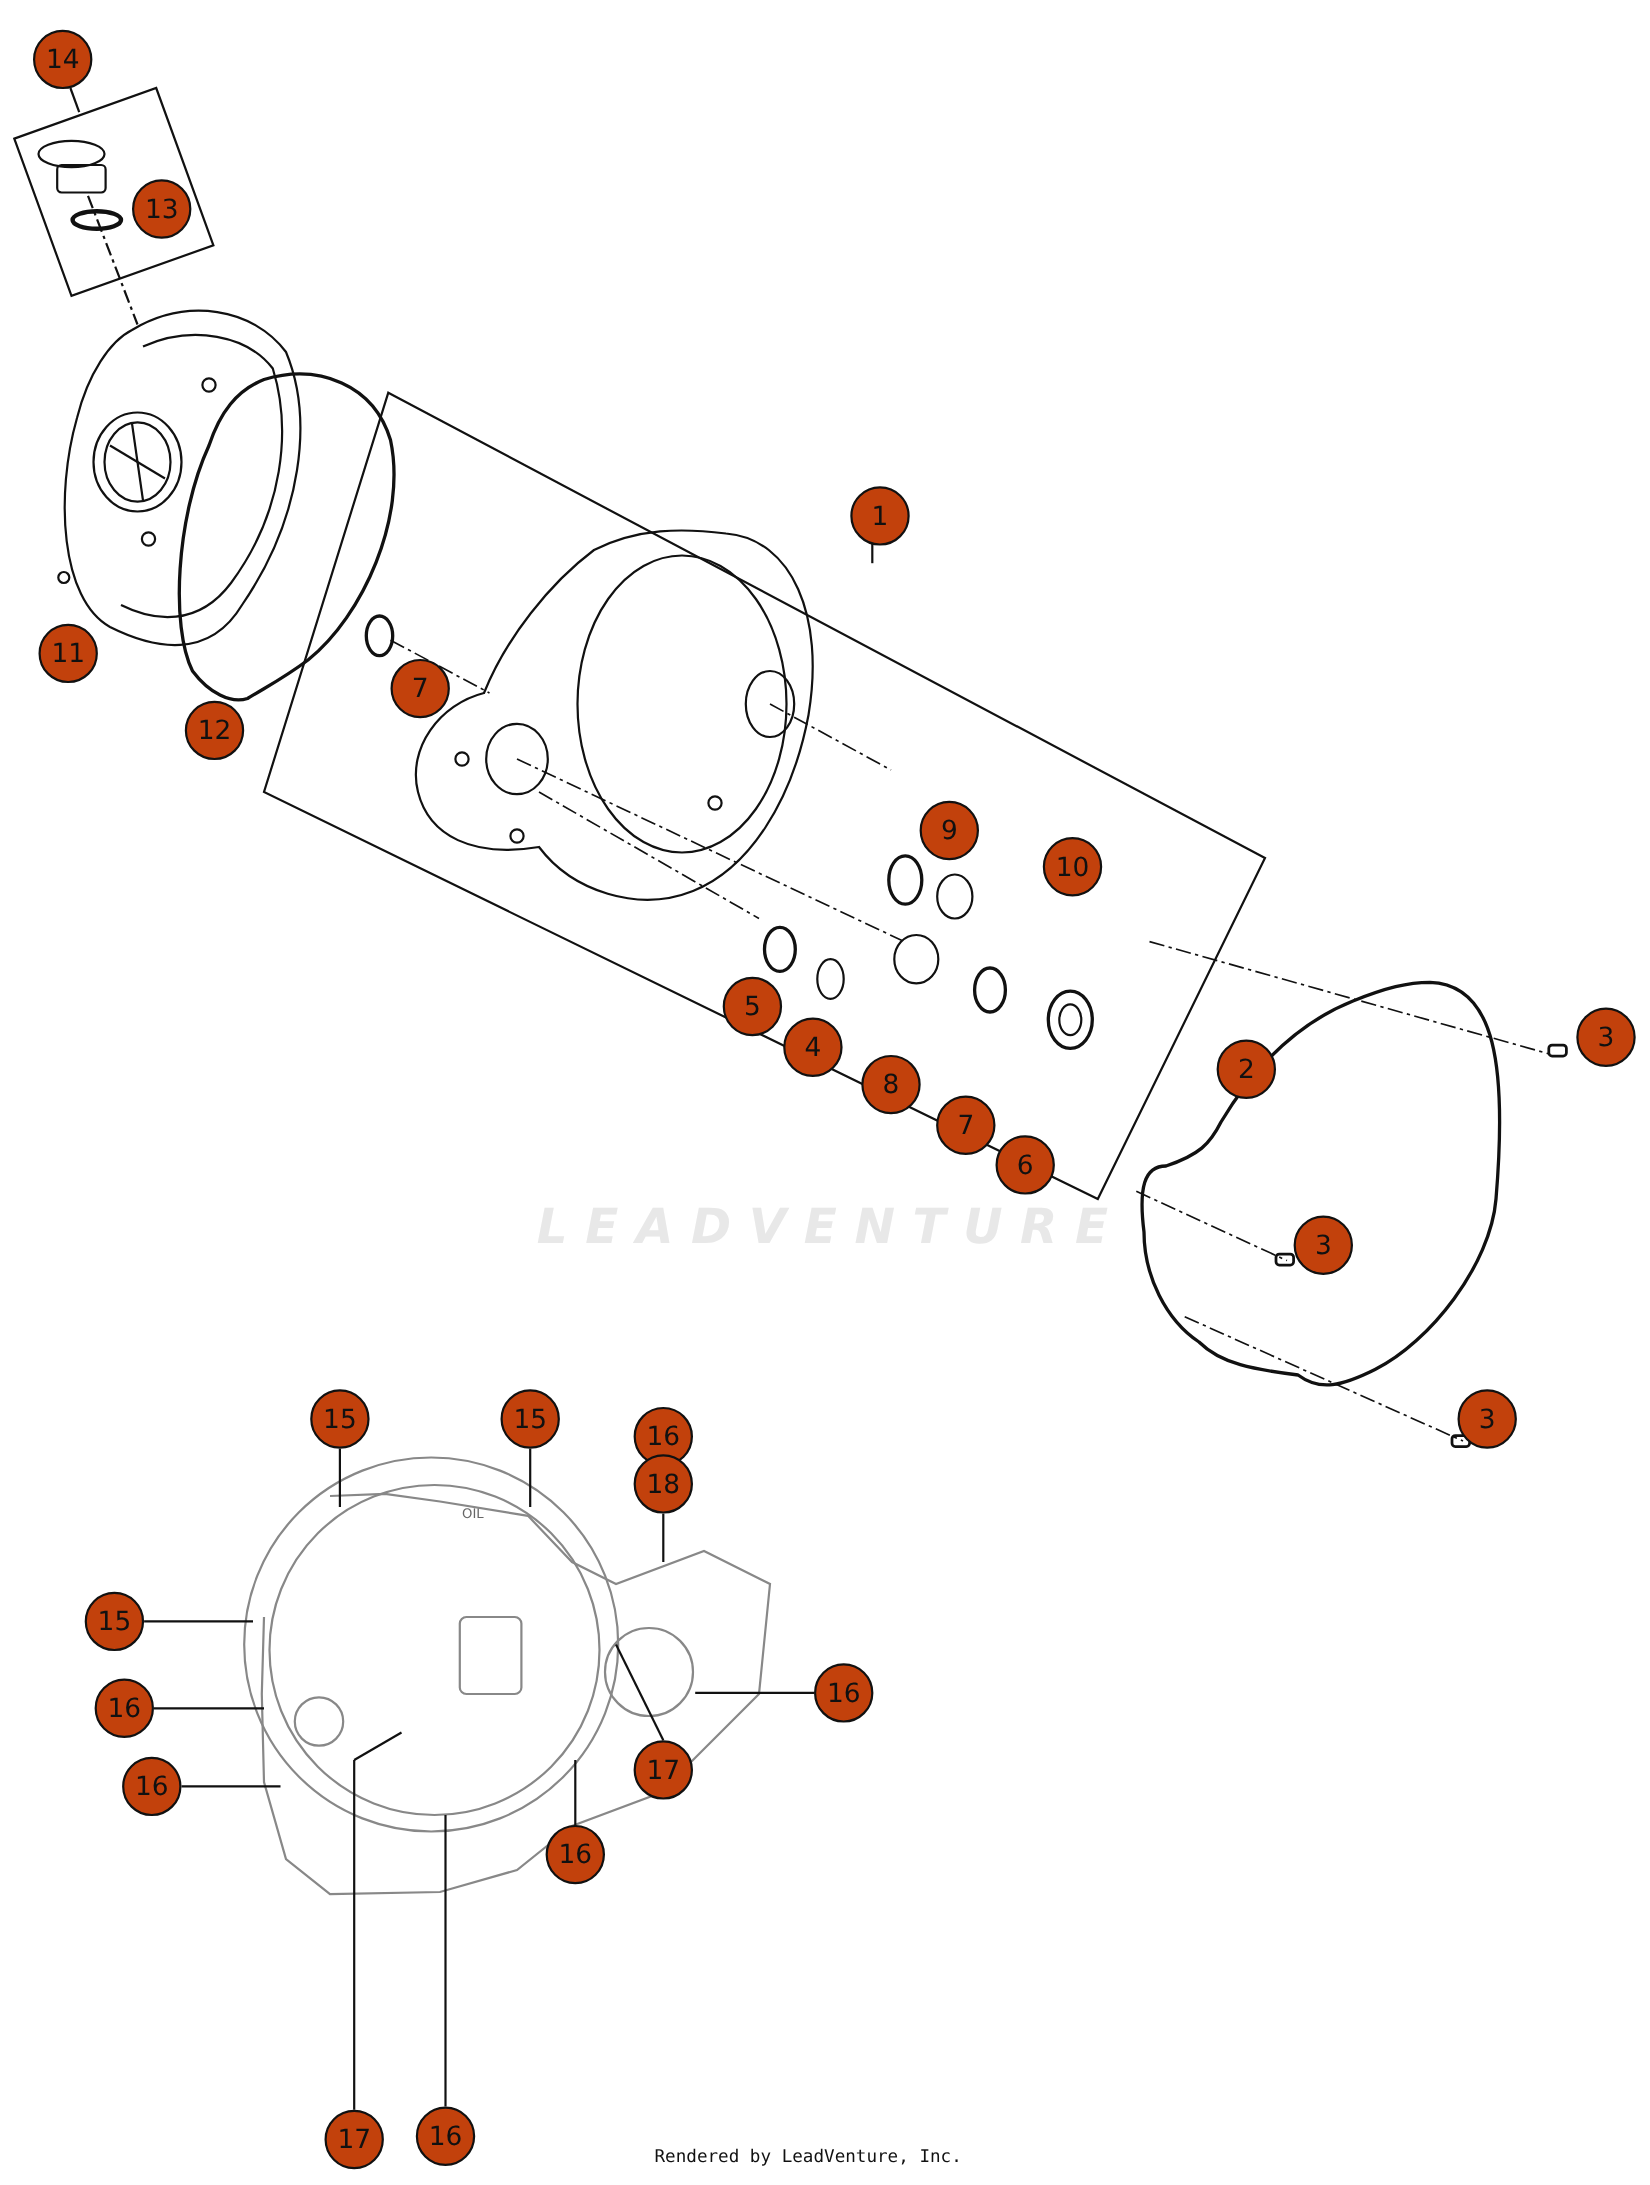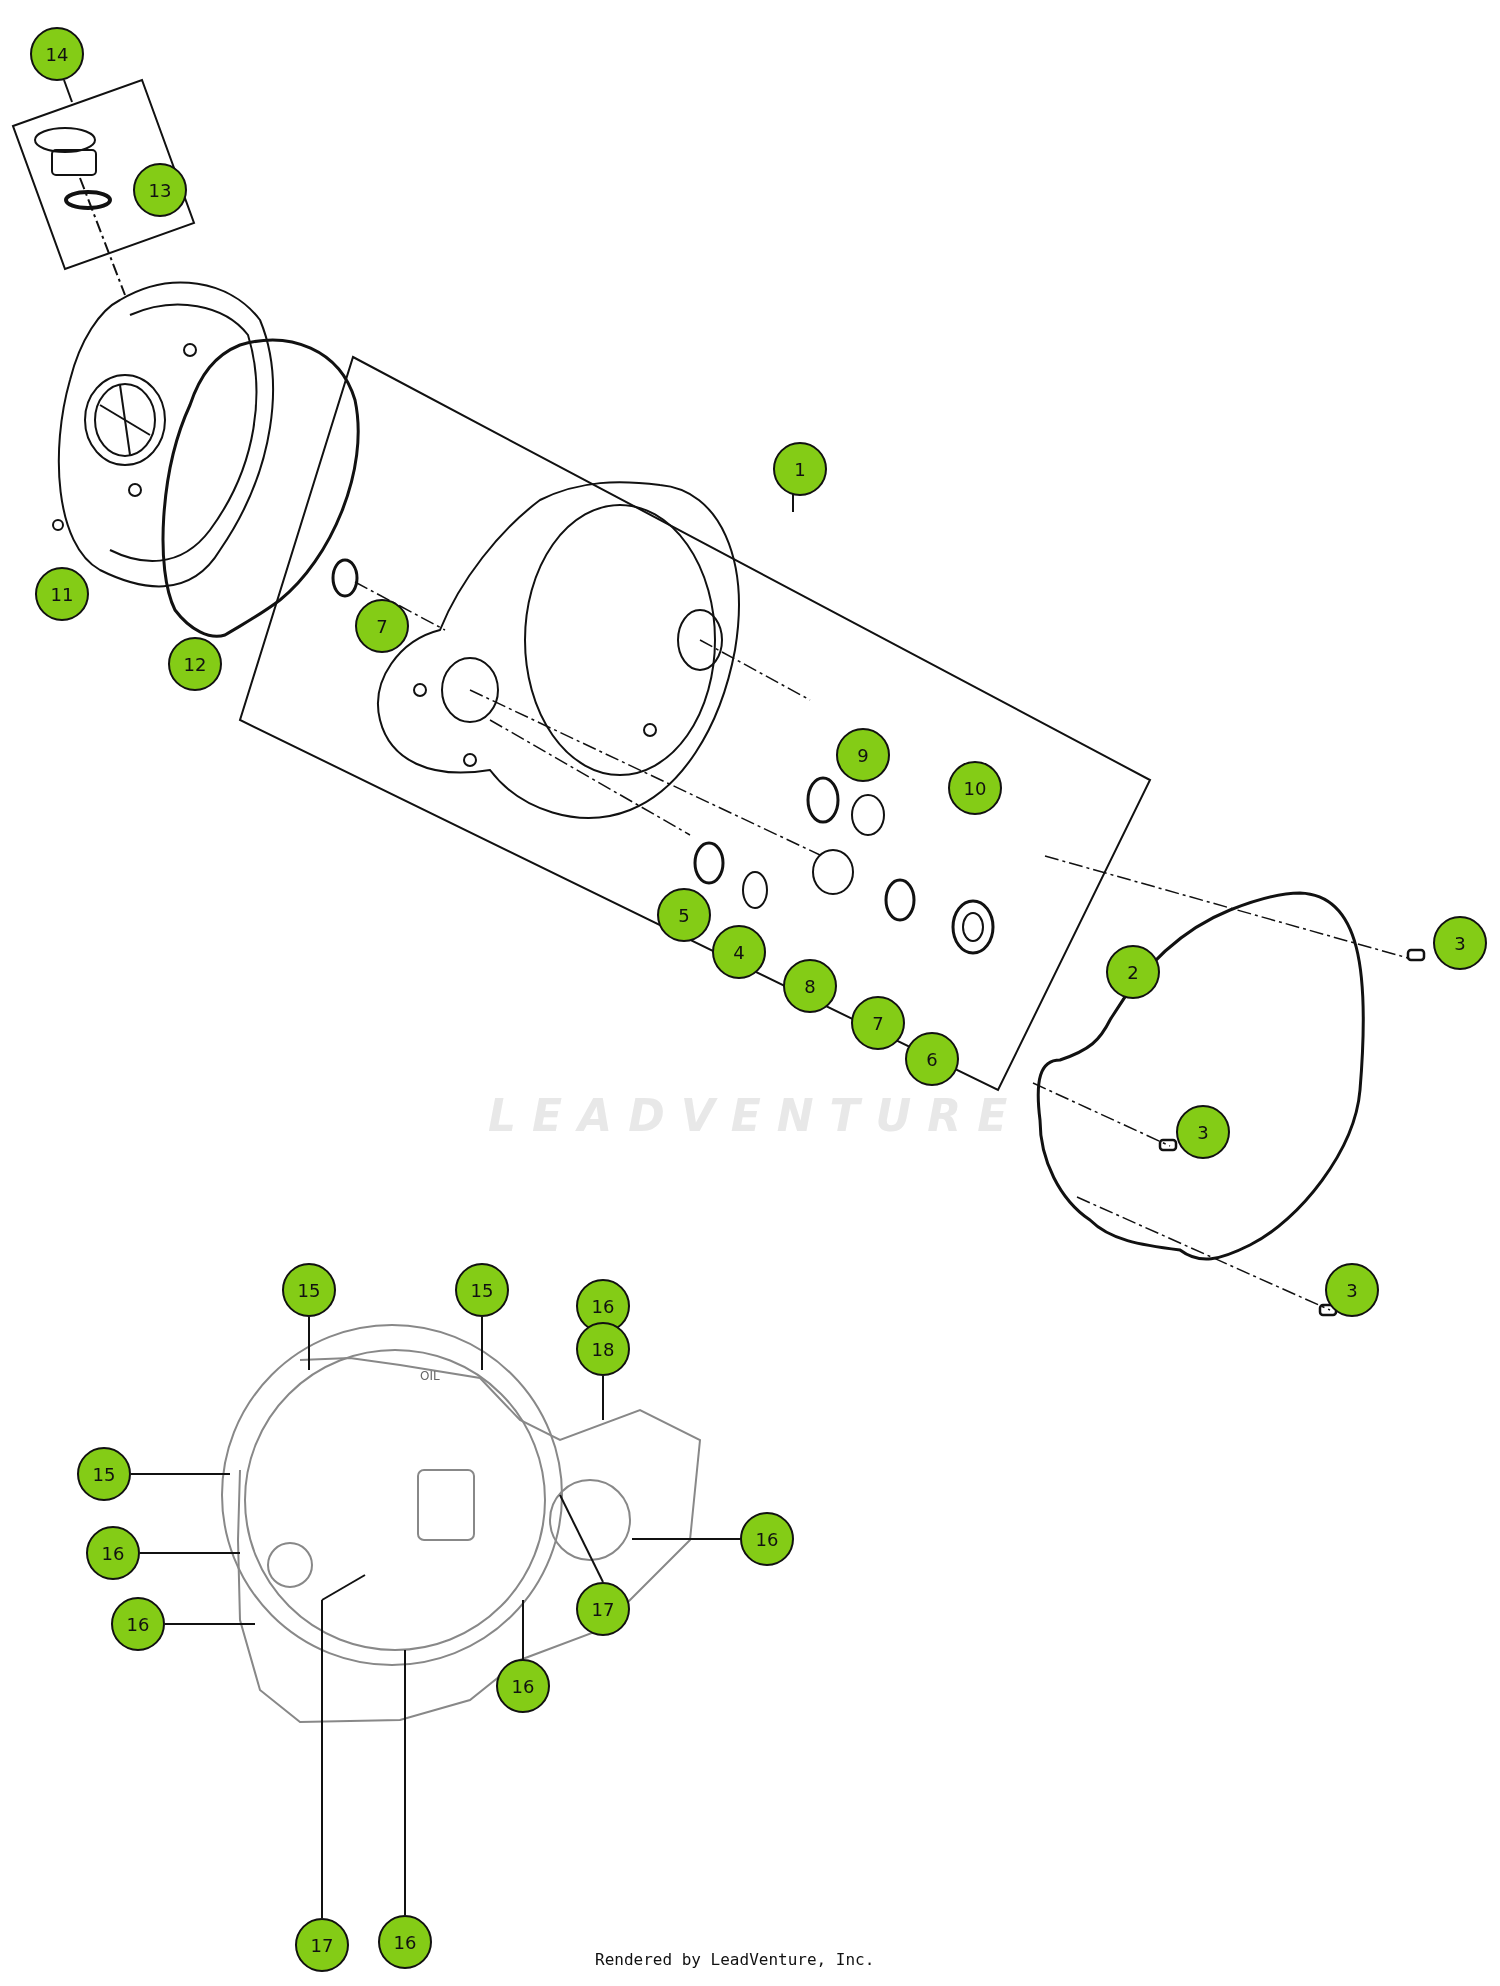--- a/index.html
+++ b/index.html
@@ -1,18 +1,18 @@
 <!DOCTYPE html>
 <html><head>
 <meta charset="utf-8">
 <style>
   html,body{margin:0;padding:0;background:#ffffff;}
   body{width:1500px;height:1986px;position:relative;overflow:hidden;font-family:"Liberation Sans",sans-serif;}
   #diagram{position:absolute;left:0;top:0;width:1500px;height:1986px;}
-  .callout{position:absolute;width:54px;height:54px;margin-left:-27px;margin-top:-27px;border:2.5px solid #111;border-radius:50%;background:#84cc16;box-sizing:border-box;display:flex;align-items:center;justify-content:center;font-family:"DejaVu Sans",sans-serif;font-size:18px;color:#111;cursor:pointer;}
+  .callout{position:absolute;width:54px;height:54px;margin-left:-27px;margin-top:-27px;border:2.5px solid #111;border-radius:50%;background:#c2410c;box-sizing:border-box;display:flex;align-items:center;justify-content:center;font-family:"DejaVu Sans",sans-serif;font-size:24px;color:#111;cursor:pointer;}
   .watermark{position:absolute;left:488px;top:1090px;font-family:"DejaVu Sans",sans-serif;font-size:44px;font-weight:bold;letter-spacing:16px;color:#e8e8e8;white-space:nowrap;font-style:italic;}
   .footer{position:absolute;left:595px;top:1950px;font-family:"DejaVu Sans Mono",monospace;font-size:16px;color:#111;white-space:nowrap;}
 </style>
 </head>
 <body>
 
 <svg id="diagram" viewBox="0 0 1500 1986" xmlns="http://www.w3.org/2000/svg">
   <g fill="none" stroke="#111" stroke-width="2">
 
     <g>
@@ -110,21 +110,21 @@
     <line x1="405" y1="1915" x2="405" y2="1650"></line>
     <line x1="322" y1="1918" x2="322" y2="1600"></line>
     <line x1="322" y1="1600" x2="365" y2="1575"></line>
   </g>
 </svg>
 
 <div class="watermark">LEADVENTURE</div>
 
 <div id="callouts">
     <div class="callout" style="left: 57px; top: 54px;">14</div>
-    <div class="callout" style="left: 160px; top: 190px;">13</div>
+    <div class="callout" style="left: 147px; top: 190px;">13</div>
     <div class="callout" style="left: 62px; top: 594px; text-align: right;">11</div>
     <div class="callout" style="left: 195px; top: 664px;">12</div>
     <div class="callout" style="left: 800px; top: 469px;">1</div>
     <div class="callout" style="left: 382px; top: 626px;">7</div>
     <div class="callout" style="left: 863px; top: 755px;">9</div>
     <div class="callout" style="left: 975px; top: 788px;">10</div>
     <div class="callout" style="left: 684px; top: 915px;">5</div>
     <div class="callout" style="left: 739px; top: 952px;">4</div>
     <div class="callout" style="left: 810px; top: 986px;">8</div>
     <div class="callout" style="left: 878px; top: 1023px;">7</div>

